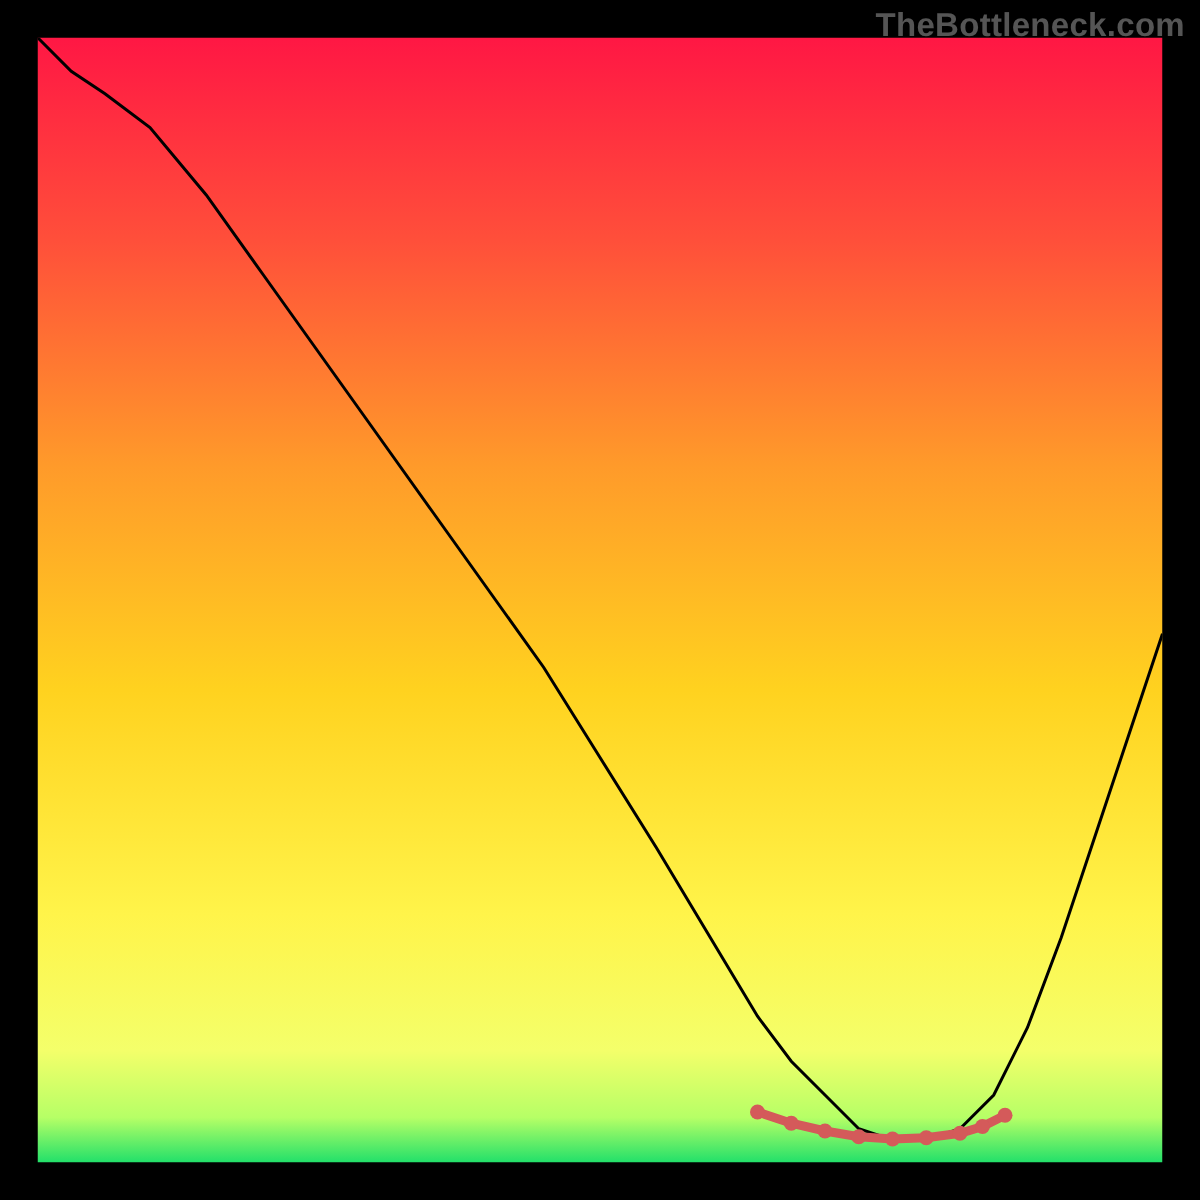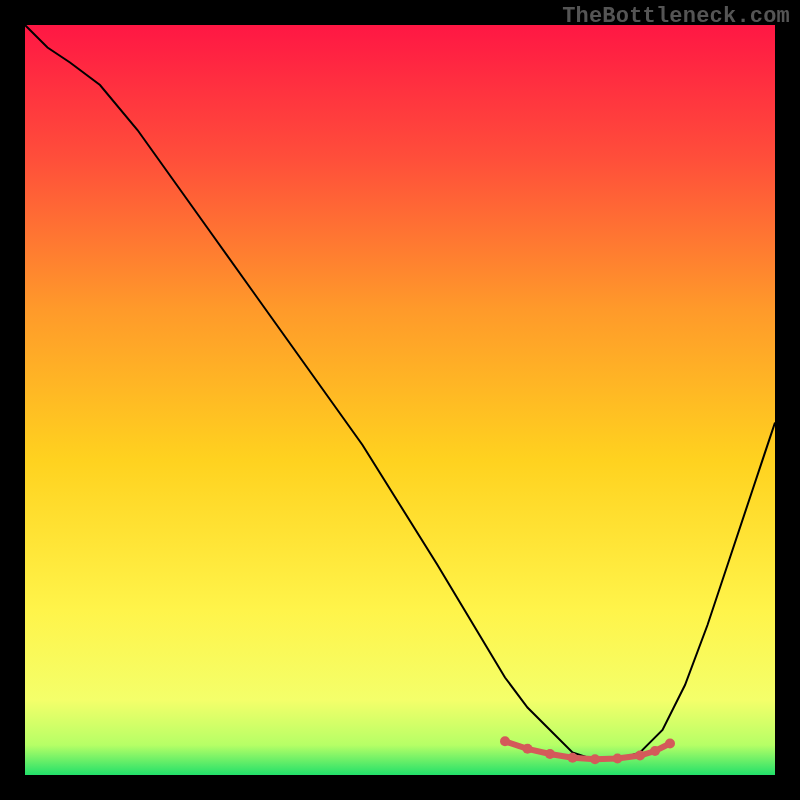--- a/index.html
+++ b/index.html
@@ -2,21 +2,21 @@
 <html><head>
 <meta charset="utf-8">
 <style>
   * { margin: 0; padding: 0; box-sizing: border-box; }
   html, body { width: 800px; height: 800px; background: #000; overflow: hidden; }
   .frame { position: relative; width: 800px; height: 800px; background: #000; }
   .watermark {
     position: absolute;
     top: 4px; right: 10px;
     color: #555;
-    font-family: Liberation Mono, monospace;
+    font-family: Liberation Sans, sans-serif;
     font-size: 22px;
     font-weight: 600;
     letter-spacing: 0.2px;
     z-index: 3;
   }
   svg.plot {
     position: absolute;
     left: 25px; top: 25px;
     width: 750px; height: 750px;
     display: block;

